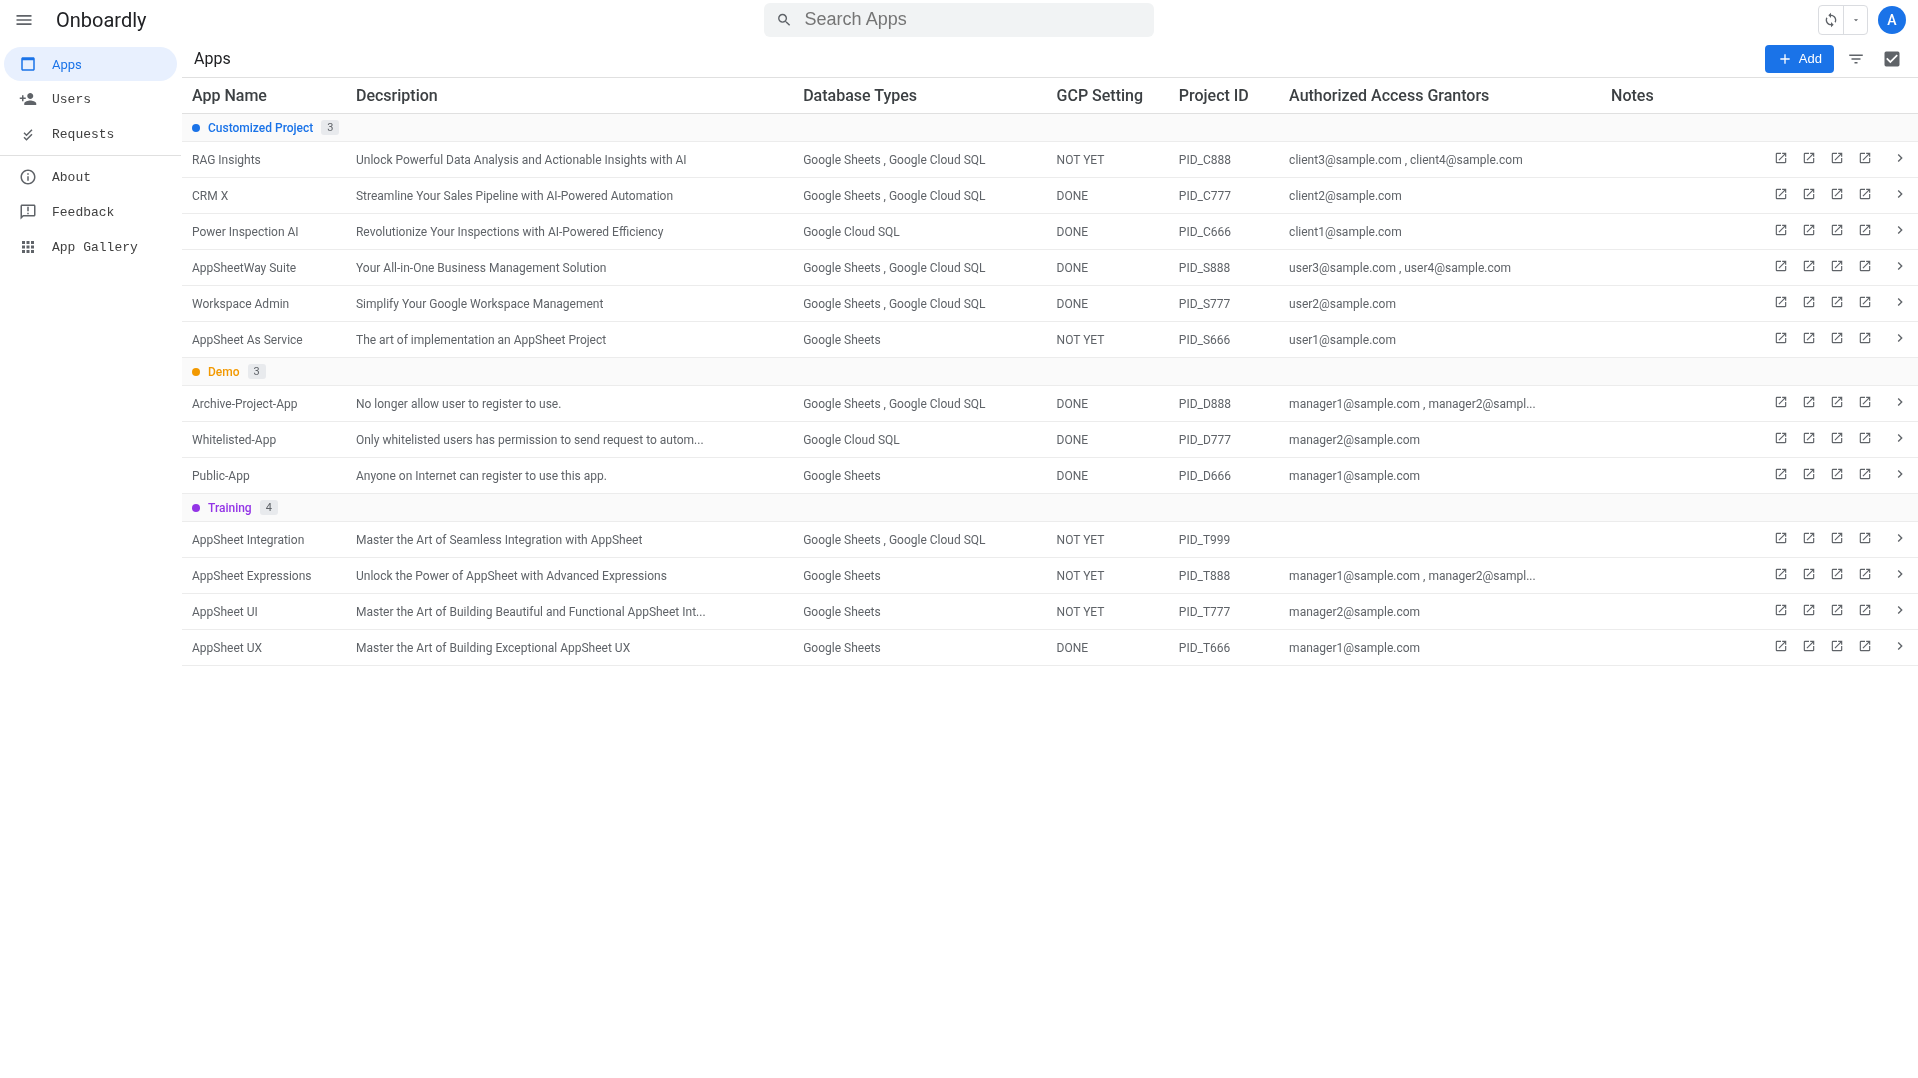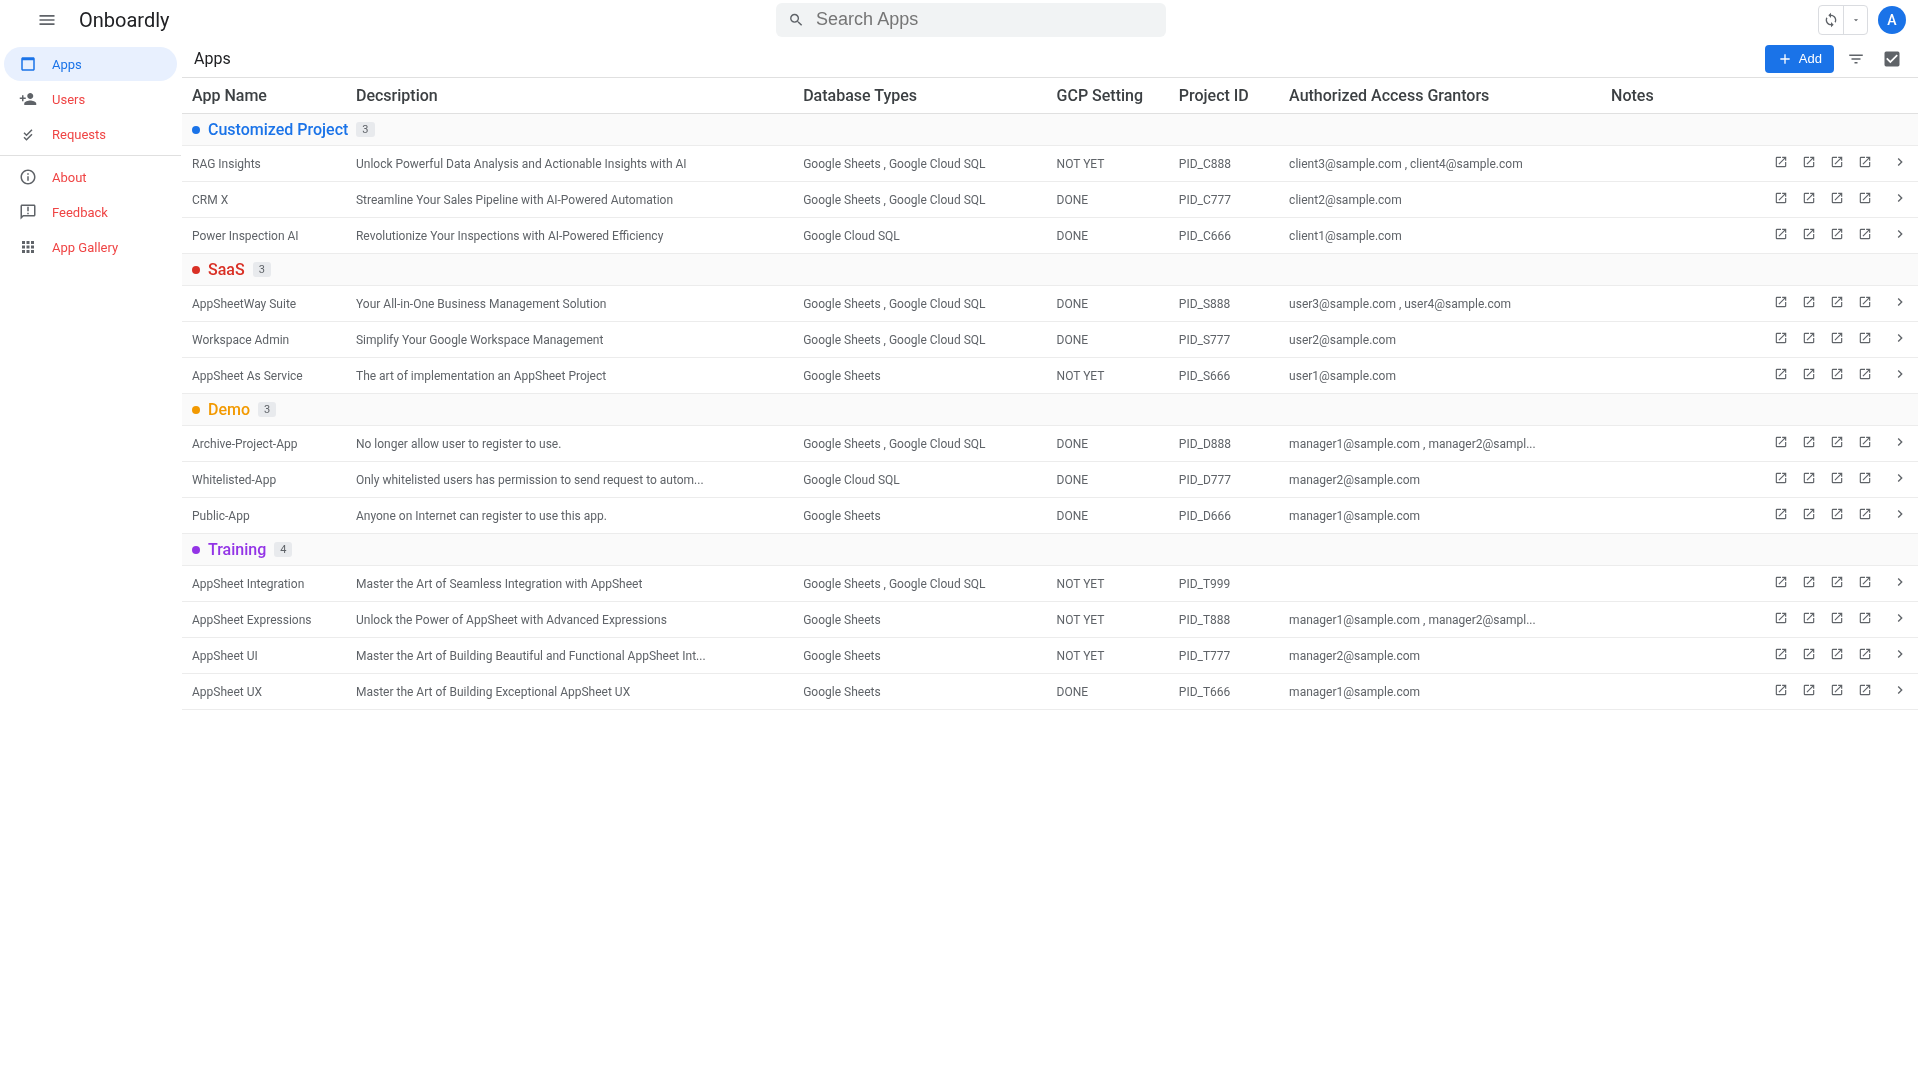--- a/index.html
+++ b/index.html
@@ -14,21 +14,20 @@
       background: #fff;
       overflow: hidden;
     }
     .topbar {
       height: 40px;
       display: flex;
       align-items: center;
       padding: 12px 12px;
       border-bottom: 1px solid transparent;
       position: relative;
-      margin-left: 23px;
     }
     .hamburger {
       width: 24px;
       height: 24px;
       display: flex;
       align-items: center;
       justify-content: center;
       cursor: pointer;
       color: #5f6368;
     }
@@ -130,21 +129,22 @@
       justify-content: center;
       margin-right: 14px;
     }
     .sidebar-item span {
       font-size: 13px;
     }
     .sidebar-item.active span {
       color: #1a73e8;
     }
     .sidebar-item:not(.active) span {
-      color: #ef4444;
+      color: #404040;
+      font-family: Liberation Mono, monospace;
     }
     .sidebar-divider {
       height: 1px;
       background: #e0e0e0;
       margin: 4px 0;
     }
     .content {
       flex: 1;
       display: flex;
       flex-direction: column;
@@ -232,21 +232,21 @@
       display: flex;
       align-items: center;
       gap: 8px;
     }
     .group-dot {
       width: 8px;
       height: 8px;
       border-radius: 50%;
     }
     .group-label {
-      font-size: 16px;
+      font-size: 12px;
       font-weight: 500;
     }
     .group-count {
       background: #e8eaed;
       color: #5f6368;
       font-size: 11px;
       padding: 1px 6px;
       border-radius: 3px;
     }
     .row-actions {
@@ -473,29 +473,20 @@
                     </svg></span>
                   <span><svg width="14" height="14" viewBox="0 0 24 24" fill="currentColor">
                       <path d="M19 19H5V5h7V3H5a2 2 0 00-2 2v14a2 2 0 002 2h14c1.1 0 2-.9 2-2v-7h-2v7zM14 3v2h3.59l-9.83 9.83 1.41 1.41L19 6.41V10h2V3h-7z"></path>
                     </svg></span>
                   <span class="chevron"><svg width="16" height="16" viewBox="0 0 24 24" fill="currentColor">
                       <path d="M8.59 16.59L13.17 12 8.59 7.41 10 6l6 6-6 6-1.41-1.41z"></path>
                     </svg></span>
                 </div>
               </td>
             </tr>
-            <tr class="group-row">
-              <td colspan="8">
-                <div class="group-content">
-                  <span class="group-dot" style="background: rgb(217, 48, 37);"></span>
-                  <span class="group-label" style="color: rgb(217, 48, 37);">SaaS</span>
-                  <span class="group-count">3</span>
-                </div>
-              </td>
-            </tr>
             <tr>
               <td>AppSheetWay Suite</td>
               <td>Your All-in-One Business Management Solution</td>
               <td>Google Sheets , Google Cloud SQL</td>
               <td>DONE</td>
               <td>PID_S888</td>
               <td>user3@sample.com , user4@sample.com</td>
               <td></td>
               <td>
                 <div class="row-actions">

